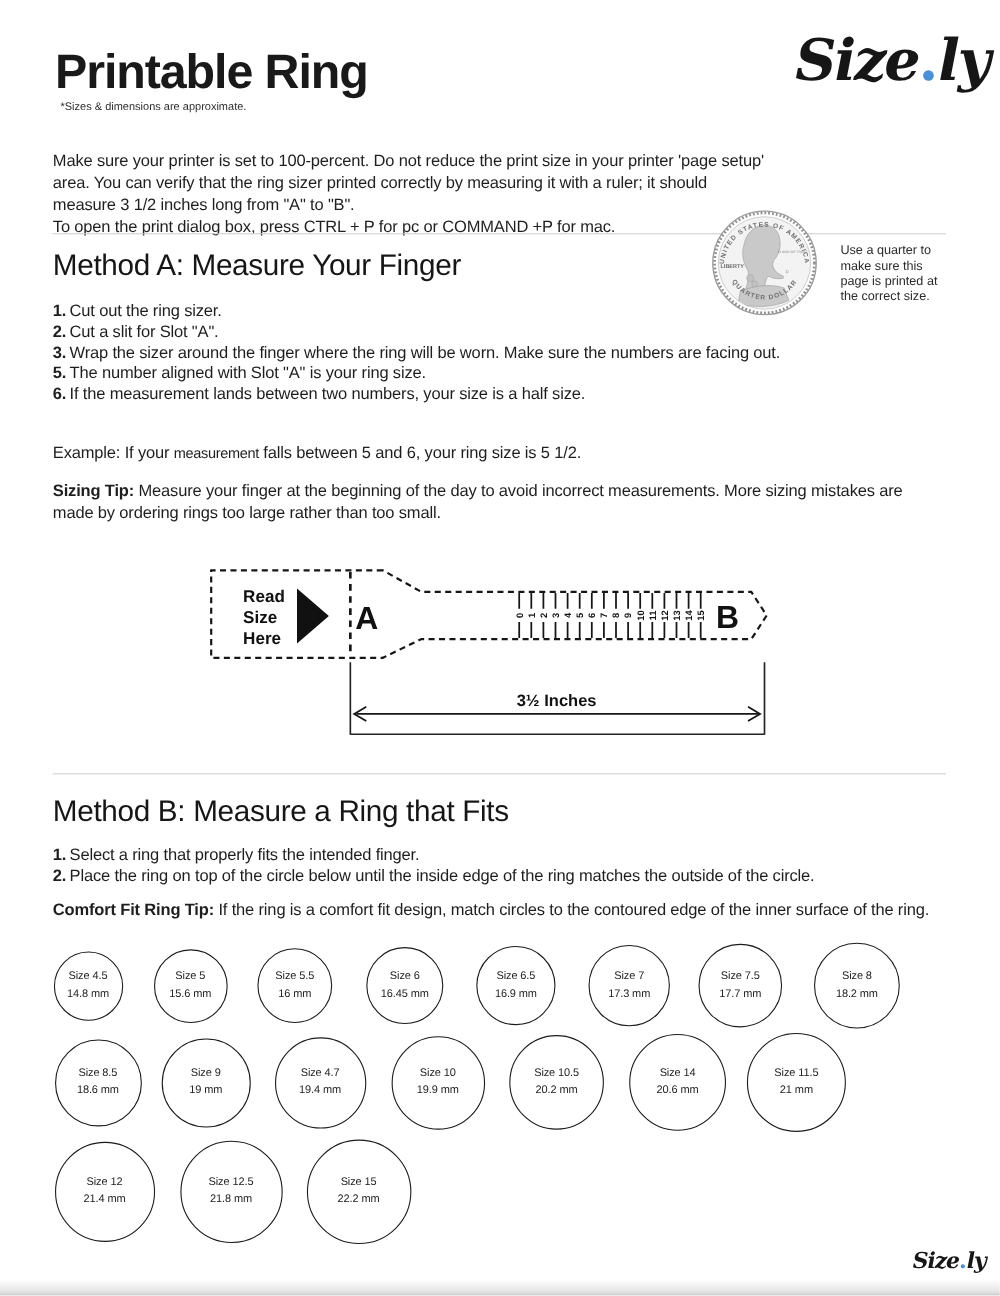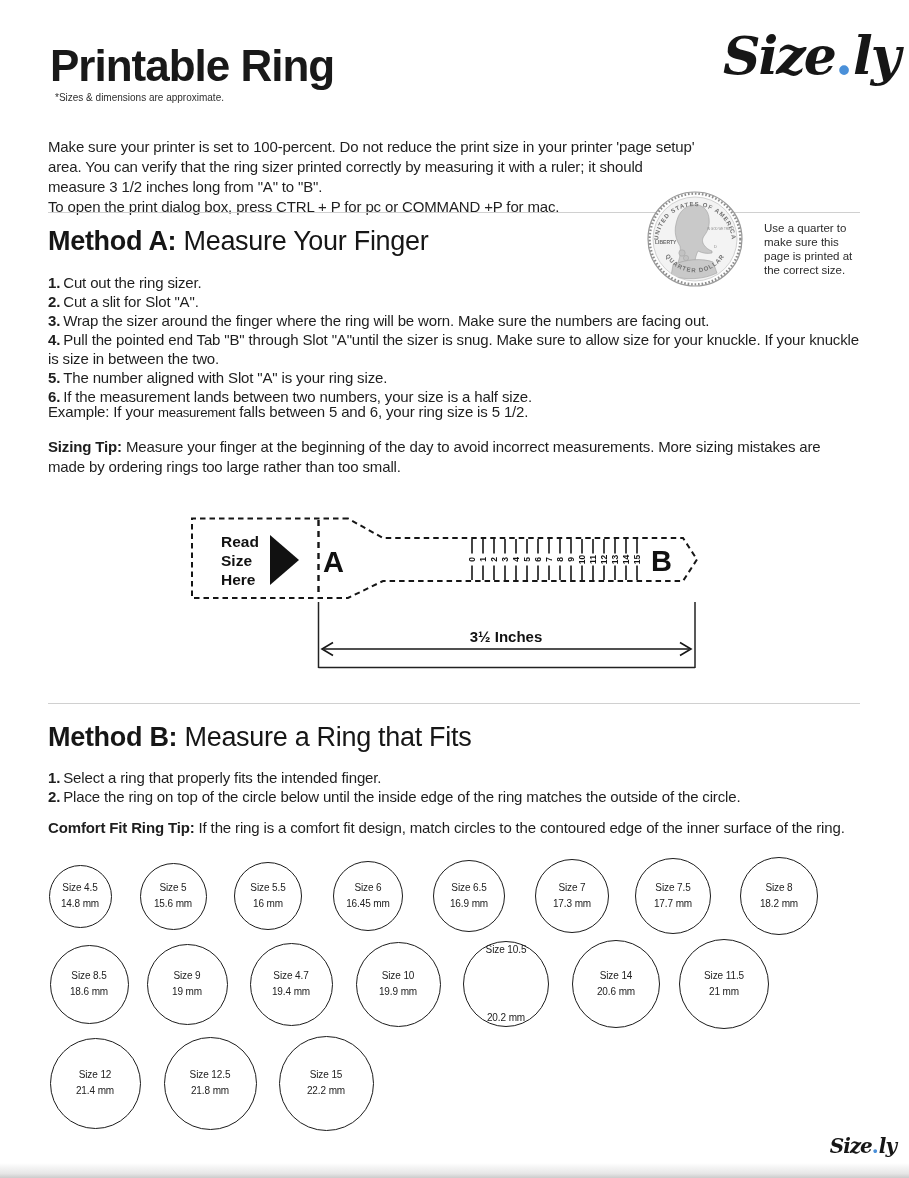--- a/index.html
+++ b/index.html
@@ -9,21 +9,21 @@
   
   .title{font-size:44px;font-weight:700;letter-spacing:-1px;color:#191919;line-height:1;}
   .title-note{font-size:10px;color:#2e2e2e;}
   .brand{font-family:"DejaVu Serif",serif;font-style:italic;font-weight:700;color:#161616;
          letter-spacing:-2px;line-height:1;}
   .brand .dot{font-style:normal;letter-spacing:0;}
   
   .p{font-size:15px;line-height:20px;letter-spacing:-0.15px;color:#1f1f1f;}
   .hr{height:1px;background:#d0d0d0;}
   .h2{font-size:27px;letter-spacing:-0.3px;color:#161616;line-height:30px;font-weight:400;}
-  .h2 .b{font-weight:700;}
+  .h2 .b{font-weight:400;}
   .steps{font-size:15px;line-height:19px;letter-spacing:-0.15px;}
   .step .b{font-weight:700;}
   .step .t{margin-left:3px;}
   .tipline .b{font-weight:700;}
   .nowrap{white-space:nowrap;}
   .cond{font-size:13.2px;letter-spacing:-0.3px;}
   
   .coin-caption{font-size:11.5px;line-height:14px;color:#2b2b2b;}
   
   .ring-circle{position:absolute;border:1.6px solid #1c1c1c;border-radius:50%;
@@ -78,21 +78,20 @@
     <text x="8" y="53" font-size="5" fill="#6a6a6a" font-weight="bold">LIBERTY</text>
     <text x="60" y="39" font-size="3" fill="#8a8a8a">IN GOD WE TRUST</text>
     <text x="67" y="57" font-size="4" fill="#8a8a8a">D</text>
   </svg>
   <div class="abs coin-caption" style="left:764px;top:221px;width:102px;">Use a quarter to make sure this page is printed at the correct size.</div>
 
   <div id="method-a-steps" class="abs steps" style="left:48px;top:273px;width:812px;">
       <div class="step"><span class="b">1.</span><span class="t">Cut out the ring sizer.</span></div>
       <div class="step"><span class="b">2.</span><span class="t">Cut a slit for Slot "A".</span></div>
       <div class="step"><span class="b">3.</span><span class="t">Wrap the sizer around the finger where the ring will be worn. Make sure the numbers are facing out.</span></div>
-      <div class="step"><span class="b">4.</span><span class="t">Pull the pointed end Tab "B" through Slot "A"until the sizer is snug. Make sure to allow size for your knuckle. If your knuckle is size in between the two.</span></div>
       <div class="step"><span class="b">5.</span><span class="t">The number aligned with Slot "A" is your ring size.</span></div>
       <div class="step"><span class="b">6.</span><span class="t">If the measurement lands between two numbers, your size is a half size.</span></div>
     </div>
   <div class="abs steps" style="left:48px;top:402px;width:812px;">
     <span class="b">Example:</span><span> If your </span><span class="cond">measurement</span><span> falls between 5 and 6, your ring size is 5 1/2.</span>
   </div>
   <div class="abs steps tipline" style="left:48px;top:437px;width:812px;line-height:19.5px;">
     <span class="b">Sizing Tip:</span><span> Measure your finger at the beginning of the day to avoid incorrect measurements. More sizing mistakes are made by ordering rings too large rather than too small.</span>
   </div>
 
@@ -219,21 +218,21 @@
         <div>19 mm</div>
       </div>
       <div class="ring-circle" style="width: 83px; height: 83px; left: 249.5px; top: 942.5px;">
         <div>Size 4.7</div>
         <div>19.4 mm</div>
       </div>
       <div class="ring-circle" style="width: 85px; height: 85px; left: 355.5px; top: 941.5px;">
         <div>Size 10</div>
         <div>19.9 mm</div>
       </div>
-      <div class="ring-circle" style="width: 86px; height: 86px; left: 463px; top: 941px; justify-content: space-between;">
+      <div class="ring-circle" style="width: 86px; height: 86px; left: 463px; top: 941px;">
         <div>Size 10.5</div>
         <div>20.2 mm</div>
       </div>
       <div class="ring-circle" style="width: 88px; height: 88px; left: 572px; top: 940px;">
         <div>Size 14</div>
         <div>20.6 mm</div>
       </div>
       <div class="ring-circle" style="width: 90px; height: 90px; left: 679px; top: 939px;">
         <div>Size 11.5</div>
         <div>21 mm</div>

